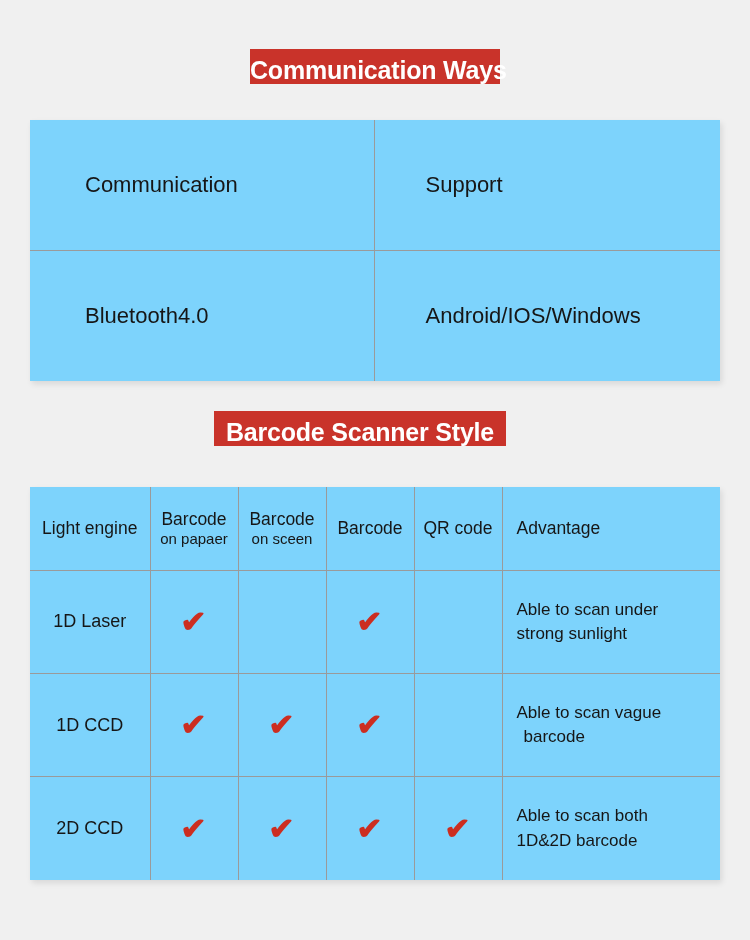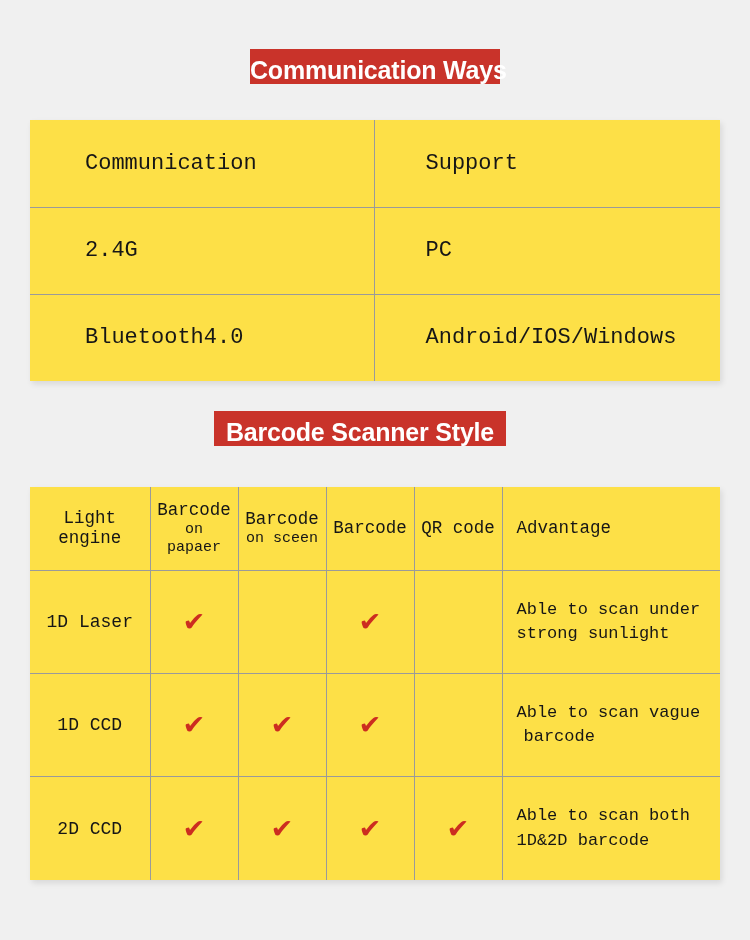--- a/index.html
+++ b/index.html
@@ -42,27 +42,26 @@
   }
   #banner-style {
     left: 214px;
     top: 411px;
     width: 292px;
   }
 
   
   .tbl {
     position: absolute;
-    background: #fde047;
+    background: #7dd3fc;
     box-shadow: 2px 3px 6px rgba(0,0,0,0.10);
     box-sizing: border-box;
     display: table;
     border-collapse: collapse;
     table-layout: fixed;
-    font-family: Liberation Mono, monospace;
   }
   .tbl .row {
     display: table-row;
   }
   .tbl .cell {
     display: table-cell;
     vertical-align: middle;
     box-sizing: border-box;
     color: #161616;
   }
@@ -162,24 +161,20 @@
 
   <div class="banner" id="banner-communication">Communication Ways</div>
 
   <div class="tbl" id="table-communication">
 
     <div class="row">
       <div class="cell c1">Communication</div>
       <div class="cell c2">Support</div>
     </div>
 
-    <div class="row">
-      <div class="cell c1">2.4G</div>
-      <div class="cell c2">PC</div>
-    </div>
 
     <div class="row">
       <div class="cell c1">Bluetooth4.0</div>
       <div class="cell c2">Android/IOS/Windows</div>
     </div>
   </div>
 
   <div class="banner" id="banner-style">Barcode Scanner Style</div>
 
   <div class="tbl" id="table-style">

